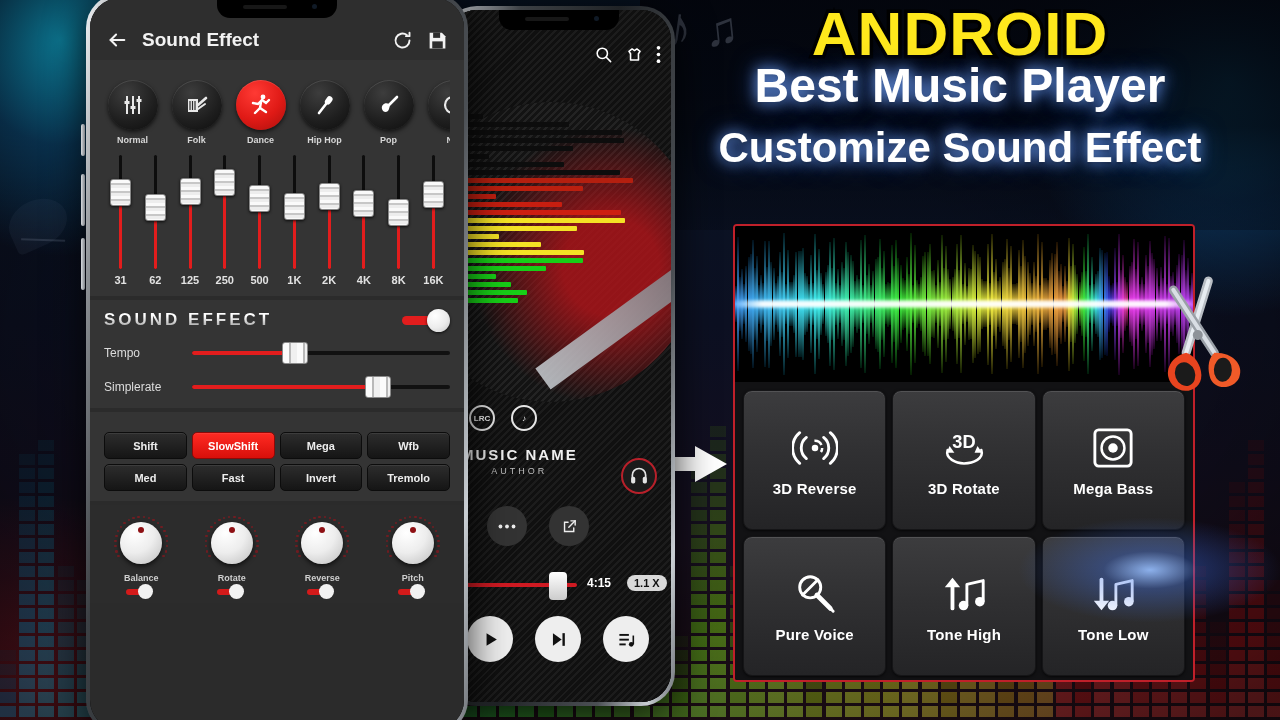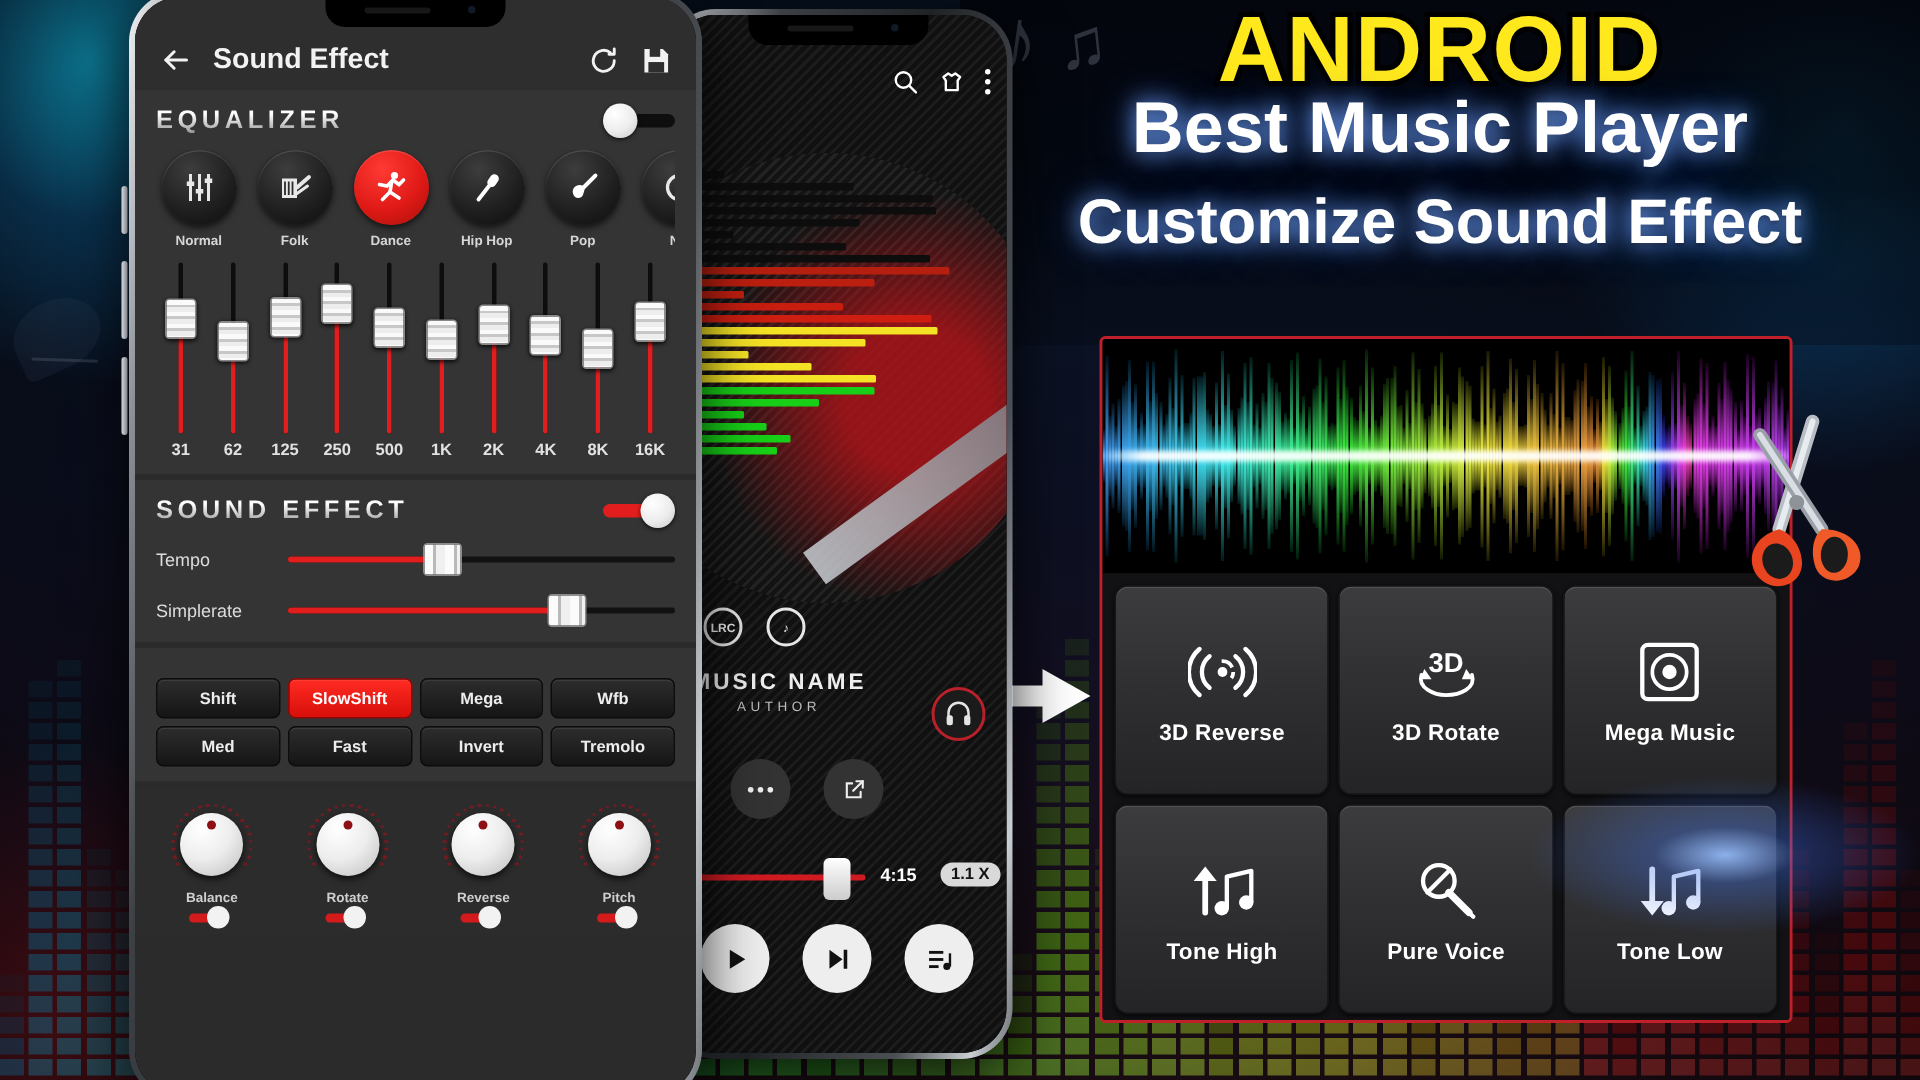--- a/index.html
+++ b/index.html
@@ -1560,44 +1560,44 @@
       <div class="eff-label">3D Rotate</div>
     </div>
     <div class="eff-tile">
       <div class="eff-icon">
             <svg width="42" height="42" viewBox="0 0 44 44">
               <rect x="3" y="3" width="38" height="38" rx="4" stroke="#fff" stroke-width="3" fill="none"></rect>
               <circle cx="22" cy="22" r="12" stroke="#fff" stroke-width="2.6" fill="none"></circle>
               <circle cx="22" cy="22" r="5" fill="#fff"></circle>
             </svg>
           </div>
-      <div class="eff-label">Mega Music</div>
+      <div class="eff-label">Mega Bass</div>
+    </div>
+    <div class="eff-tile">
+      <div class="eff-icon">
+            <svg width="44" height="44" viewBox="0 0 46 46">
+              <circle cx="18" cy="16" r="11" stroke="#fff" stroke-width="3" fill="none"></circle>
+              <path d="M10 24 L26 8" stroke="#fff" stroke-width="3" stroke-linecap="round"></path>
+              <path d="M25 24 L39 38" stroke="#fff" stroke-width="5" stroke-linecap="round"></path>
+              <path d="M36 35 L42 41" stroke="#fff" stroke-width="3" stroke-linecap="round"></path>
+            </svg>
+          </div>
+      <div class="eff-label">Pure Voice</div>
     </div>
     <div class="eff-tile">
       <div class="eff-icon">
             <svg width="48" height="42" viewBox="0 0 50 42">
               <path d="M13 36 V10" stroke="#fff" stroke-width="4" stroke-linecap="round"></path>
               <path d="M13 4 L5 14 H21 Z" fill="#fff"></path>
               <path d="M28 33 V11 L45 7 V29" stroke="#fff" stroke-width="3" fill="none" stroke-linejoin="round"></path>
               <circle cx="24.5" cy="33" r="5" fill="#fff"></circle>
               <circle cx="41.5" cy="29" r="5" fill="#fff"></circle>
             </svg>
           </div>
       <div class="eff-label">Tone High</div>
-    </div>
-    <div class="eff-tile">
-      <div class="eff-icon">
-            <svg width="44" height="44" viewBox="0 0 46 46">
-              <circle cx="18" cy="16" r="11" stroke="#fff" stroke-width="3" fill="none"></circle>
-              <path d="M10 24 L26 8" stroke="#fff" stroke-width="3" stroke-linecap="round"></path>
-              <path d="M25 24 L39 38" stroke="#fff" stroke-width="5" stroke-linecap="round"></path>
-              <path d="M36 35 L42 41" stroke="#fff" stroke-width="3" stroke-linecap="round"></path>
-            </svg>
-          </div>
-      <div class="eff-label">Pure Voice</div>
     </div>
     <div class="eff-tile">
       <div class="eff-icon">
             <svg width="48" height="42" viewBox="0 0 50 42">
               <path d="M13 6 V32" stroke="#fff" stroke-width="4" stroke-linecap="round"></path>
               <path d="M13 38 L5 28 H21 Z" fill="#fff"></path>
               <path d="M28 33 V11 L45 7 V29" stroke="#fff" stroke-width="3" fill="none" stroke-linejoin="round"></path>
               <circle cx="24.5" cy="33" r="5" fill="#fff"></circle>
               <circle cx="41.5" cy="29" r="5" fill="#fff"></circle>
             </svg>
@@ -1760,27 +1760,20 @@
             <path d="M20 3 V7 H16" stroke="#f2f2f2" stroke-width="2.2" fill="none" stroke-linecap="round" stroke-linejoin="round"></path>
           </svg>
           <svg width="21" height="21" viewBox="0 0 24 24">
             <path d="M3 3 H17 L21 7 V21 H3 Z" fill="#f2f2f2"></path>
             <rect x="7" y="3" width="8" height="6" fill="#2e2e2e"></rect>
             <rect x="6" y="13" width="12" height="8" fill="#2e2e2e"></rect>
           </svg>
         </div>
 
         <div class="lp-sect">
-          <div class="lp-sect-head">
-            <div class="lp-sect-title">EQUALIZER</div>
-            <div class="toggle">
-              <div class="trk" style="left:16px;width:32px;background:#0e0e0e;"></div>
-              <div class="knb" style="left:0;"></div>
-            </div>
-          </div>
           <div class="presets" id="presets">
     <div class="preset">
       <div class="preset-circle ">
                   <svg width="24" height="24" viewBox="0 0 24 24">
                     <path d="M6 3 V21 M12 3 V21 M18 3 V21" stroke="#e8e8e8" stroke-width="2"></path>
                     <rect x="3.5" y="8" width="5" height="3" fill="#e8e8e8"></rect>
                     <rect x="9.5" y="13" width="5" height="3" fill="#e8e8e8"></rect>
                     <rect x="15.5" y="6" width="5" height="3" fill="#e8e8e8"></rect>
                   </svg>
                 </div>

